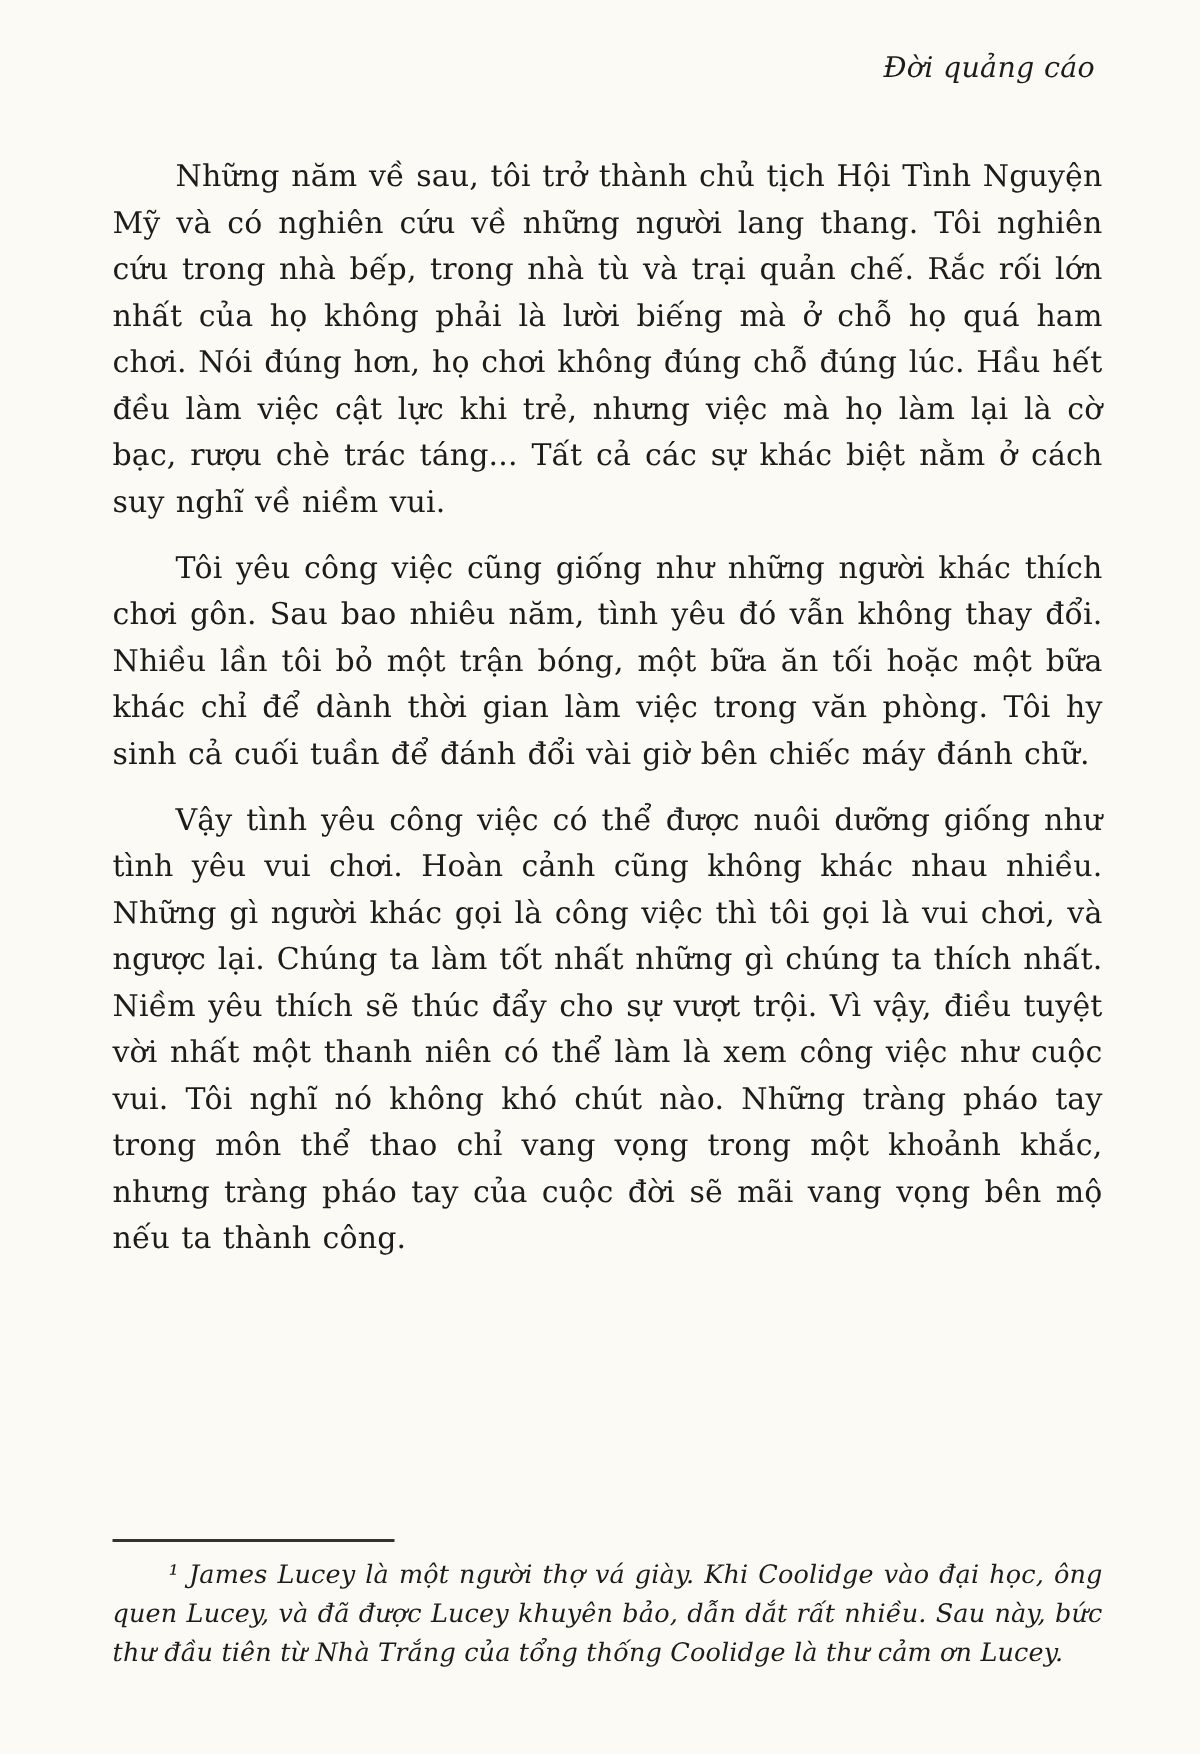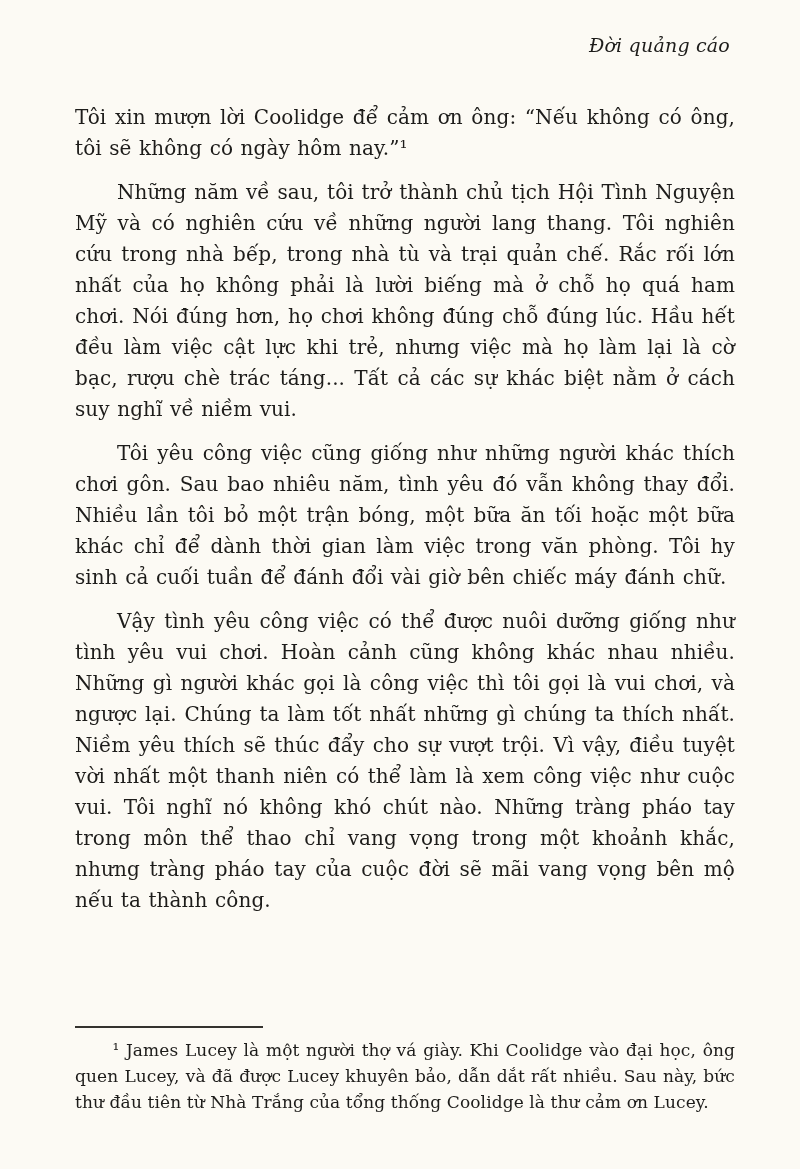--- a/index.html
+++ b/index.html
@@ -43,20 +43,21 @@
     text-indent: 2.1em;
   }
   p.para.first {
     text-indent: 0;
   }
   .footnote-area {
     position: absolute;
     left: 75px;
     bottom: 54px;
     width: 660px;
+    font-style: italic;
   }
   .footnote-rule {
     width: 188px;
     height: 0;
     border-top: 2px solid #34322e;
     margin: 0 0 9px 0;
   }
   p.footnote {
     margin: 0;
     font-size: 17px;
@@ -67,21 +68,20 @@
   }
 </style>
 </head>
 <body>
 
 <div class="page">
 
   <div class="running-header">Đời quảng cáo</div>
 
   <div class="body-text">
-    <p class="para first">Tôi xin mượn lời Coolidge để cảm ơn ông: “Nếu không có ông, tôi sẽ không có ngày hôm nay.”¹</p>
     <p class="para">Những năm về sau, tôi trở thành chủ tịch Hội Tình Nguyện Mỹ và có nghiên cứu về những người lang thang. Tôi nghiên cứu trong nhà bếp, trong nhà tù và trại quản chế. Rắc rối lớn nhất của họ không phải là lười biếng mà ở chỗ họ quá ham chơi. Nói đúng hơn, họ chơi không đúng chỗ đúng lúc. Hầu hết đều làm việc cật lực khi trẻ, nhưng việc mà họ làm lại là cờ bạc, rượu chè trác táng... Tất cả các sự khác biệt nằm ở cách suy nghĩ về niềm vui.</p>
     <p class="para">Tôi yêu công việc cũng giống như những người khác thích chơi gôn. Sau bao nhiêu năm, tình yêu đó vẫn không thay đổi. Nhiều lần tôi bỏ một trận bóng, một bữa ăn tối hoặc một bữa khác chỉ để dành thời gian làm việc trong văn phòng. Tôi hy sinh cả cuối tuần để đánh đổi vài giờ bên chiếc máy đánh chữ.</p>
     <p class="para">Vậy tình yêu công việc có thể được nuôi dưỡng giống như tình yêu vui chơi. Hoàn cảnh cũng không khác nhau nhiều. Những gì người khác gọi là công việc thì tôi gọi là vui chơi, và ngược lại. Chúng ta làm tốt nhất những gì chúng ta thích nhất. Niềm yêu thích sẽ thúc đẩy cho sự vượt trội. Vì vậy, điều tuyệt vời nhất một thanh niên có thể làm là xem công việc như cuộc vui. Tôi nghĩ nó không khó chút nào. Những tràng pháo tay trong môn thể thao chỉ vang vọng trong một khoảnh khắc, nhưng tràng pháo tay của cuộc đời sẽ mãi vang vọng bên mộ nếu ta thành công.</p>
   </div>
 
   <div class="footnote-area">
     <div class="footnote-rule"></div>
     <p class="footnote">¹ James Lucey là một người thợ vá giày. Khi Coolidge vào đại học, ông quen Lucey, và đã được Lucey khuyên bảo, dẫn dắt rất nhiều. Sau này, bức thư đầu tiên từ Nhà Trắng của tổng thống Coolidge là thư cảm ơn Lucey.</p>
   </div>
 

